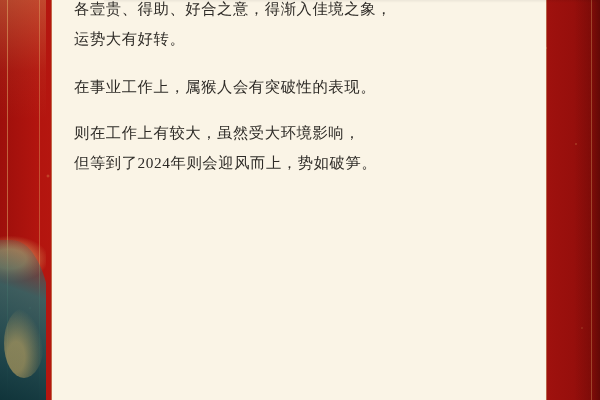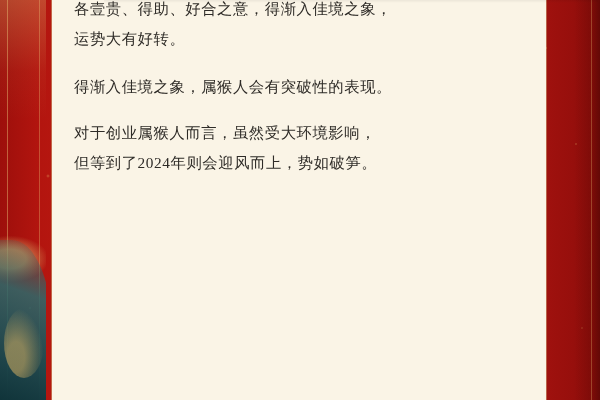--- a/index.html
+++ b/index.html
@@ -182,19 +182,19 @@
 
   <div class="right-edge">
     <div class="frame-line"></div>
   </div>
 
   <div class="card">
     <div class="scroll-shadow-top"></div>
     <div class="card-inner">
       <p class="para first">各壹贵、得助、好合之意，得渐入佳境之象，
 运势大有好转。</p>
-      <p class="para p-gap-sm">得渐入佳境之象，属猴人会有突破性的表现。</p>
-      <p class="para">对于创业属猴人而言，虽然受大环境影响，
+      <p class="para p-gap-sm">在事业工作上，属猴人会有突破性的表现。</p>
+      <p class="para">则在工作上有较大，虽然受大环境影响，
 但等到了2024年则会迎风而上，势如破笋。</p>
     </div>
   </div>
 
 </div>
 
 </body></html>

